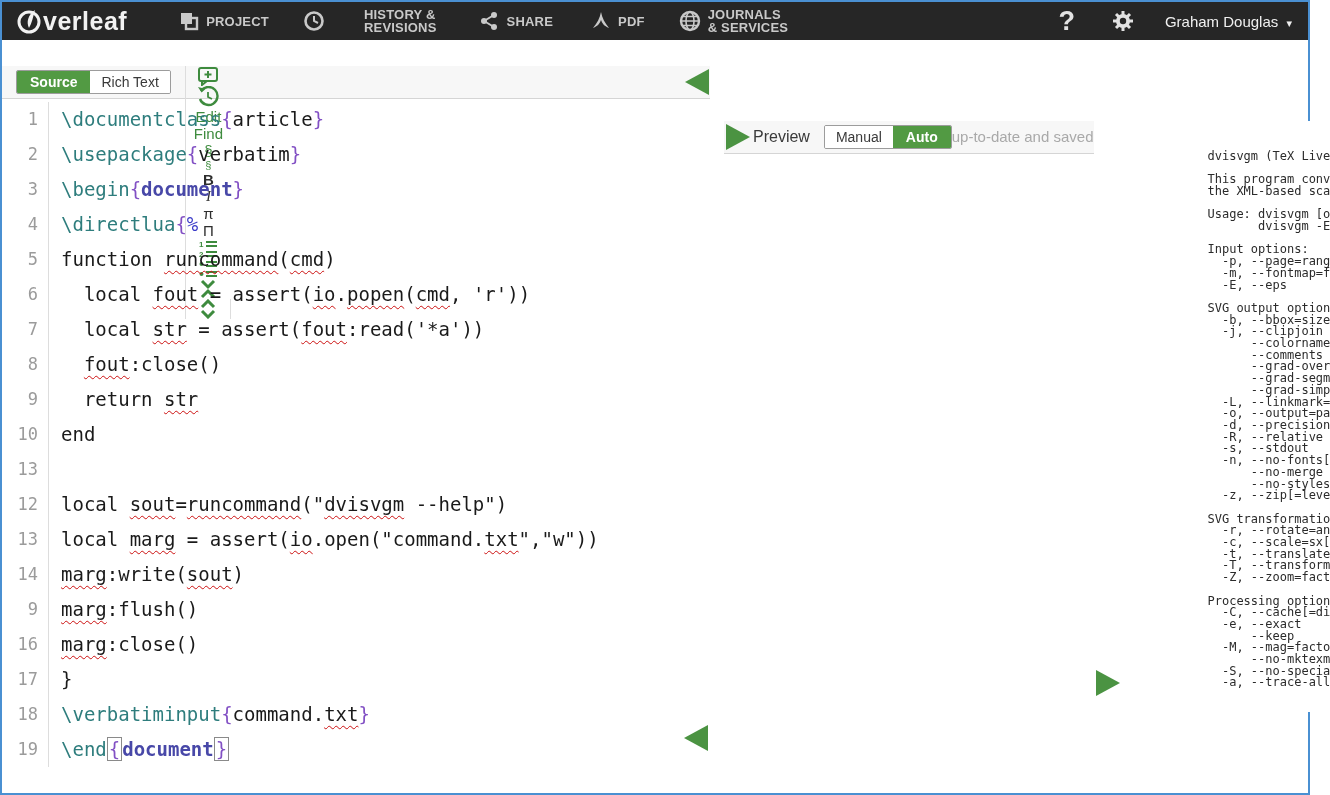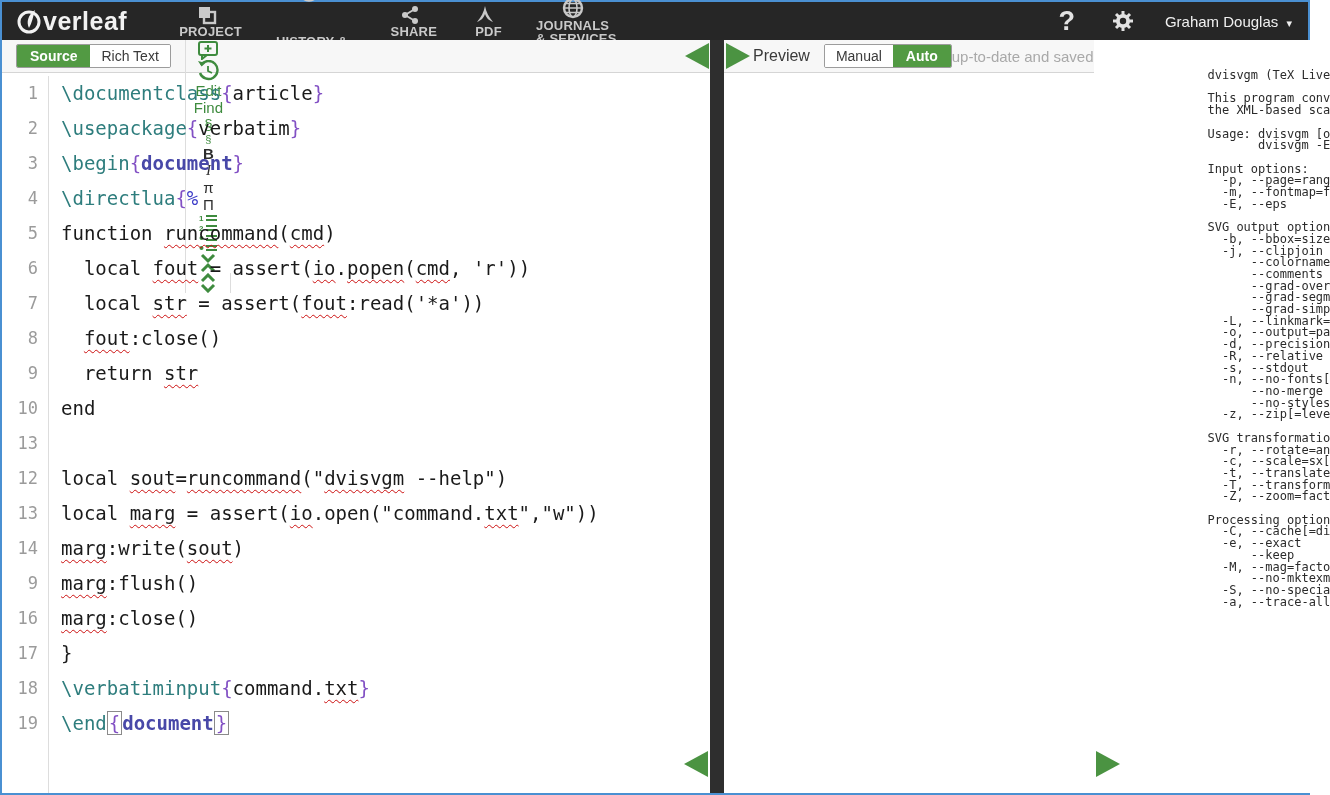--- a/index.html
+++ b/index.html
@@ -4,35 +4,35 @@
 <style>
   * { box-sizing: border-box; margin: 0; padding: 0; }
   html,body { width:1330px; height:795px; overflow:hidden; }
   body { font-family:"Liberation Sans", sans-serif; background:#fff; }
   .window { width:1310px; height:795px; border:2px solid #4a90d2; display:flex; flex-direction:column; background:#fff; }
 
   
   .topbar { height:38px; background:#262626; display:flex; align-items:center; flex-shrink:0; color:#c9c9c9; }
   .logo { font-size:25px; font-weight:bold; color:#f2f2f2; margin-left:14px; letter-spacing:0.5px; display:flex; align-items:center; }
   .logo svg { margin-right:1px; }
-  .navitem { display:flex; align-items:center; cursor:pointer; font-weight:bold;flex-direction:column; }
+  .navitem { display:flex; align-items:center; cursor:pointer; font-weight:bold; }
   .navitem .nlabel { font-size:13px; line-height:13px; letter-spacing:0.2px; }
   .navitem svg { margin-right:7px; }
   .nav-project  { margin-left:52px; }
   .nav-history  { margin-left:34px;gap:32px; }
   .nav-share    { margin-left:42px; }
   .nav-pdf      { margin-left:38px; }
   .nav-journals { margin-left:34px;justify-content:center; }
   .help-btn { margin-left:auto; font-size:27px; font-weight:bold; color:#e2e2e2; cursor:pointer; }
   .gear-btn { margin-left:36px; cursor:pointer; display:flex; }
   .user-menu { margin-left:30px; margin-right:16px; font-size:15px; color:#f0f0f0; cursor:pointer; }
   .user-menu .caret { font-size:11px; margin-left:4px; }
 
   
-  .main { flex:1; display:flex; min-height:0; }
+  .main { flex:1; display:flex; min-height:0;align-items:center; }
   .left-pane { width:708px; flex-shrink:0; display:flex; flex-direction:column; position:relative; background:#fff; }
   .divider { width:14px; background:#2e2e2e; flex-shrink:0; }
   .right-pane { flex:1; display:flex; flex-direction:row; position:relative; background:#fff; }
 
   
   .toolbar { height:33px; background:#f7f7f7; border-bottom:1px solid #d5d5d5; display:flex; align-items:center; flex-shrink:0; }
   .seg { display:flex; border:1px solid #9c9c9c; border-radius:2px; overflow:hidden; margin-left:14px; cursor:pointer; }
   .seg .seg-on  { background:#529a43; color:#fff; font-weight:bold; font-size:14px; padding:3px 13px; }
   .seg .seg-off { background:#fff; color:#3a3a3a; font-size:14px; padding:3px 11px; }
   .tgroup { display:flex; align-items:stretch; height:100%; margin-left:14px;flex-direction:column; }

